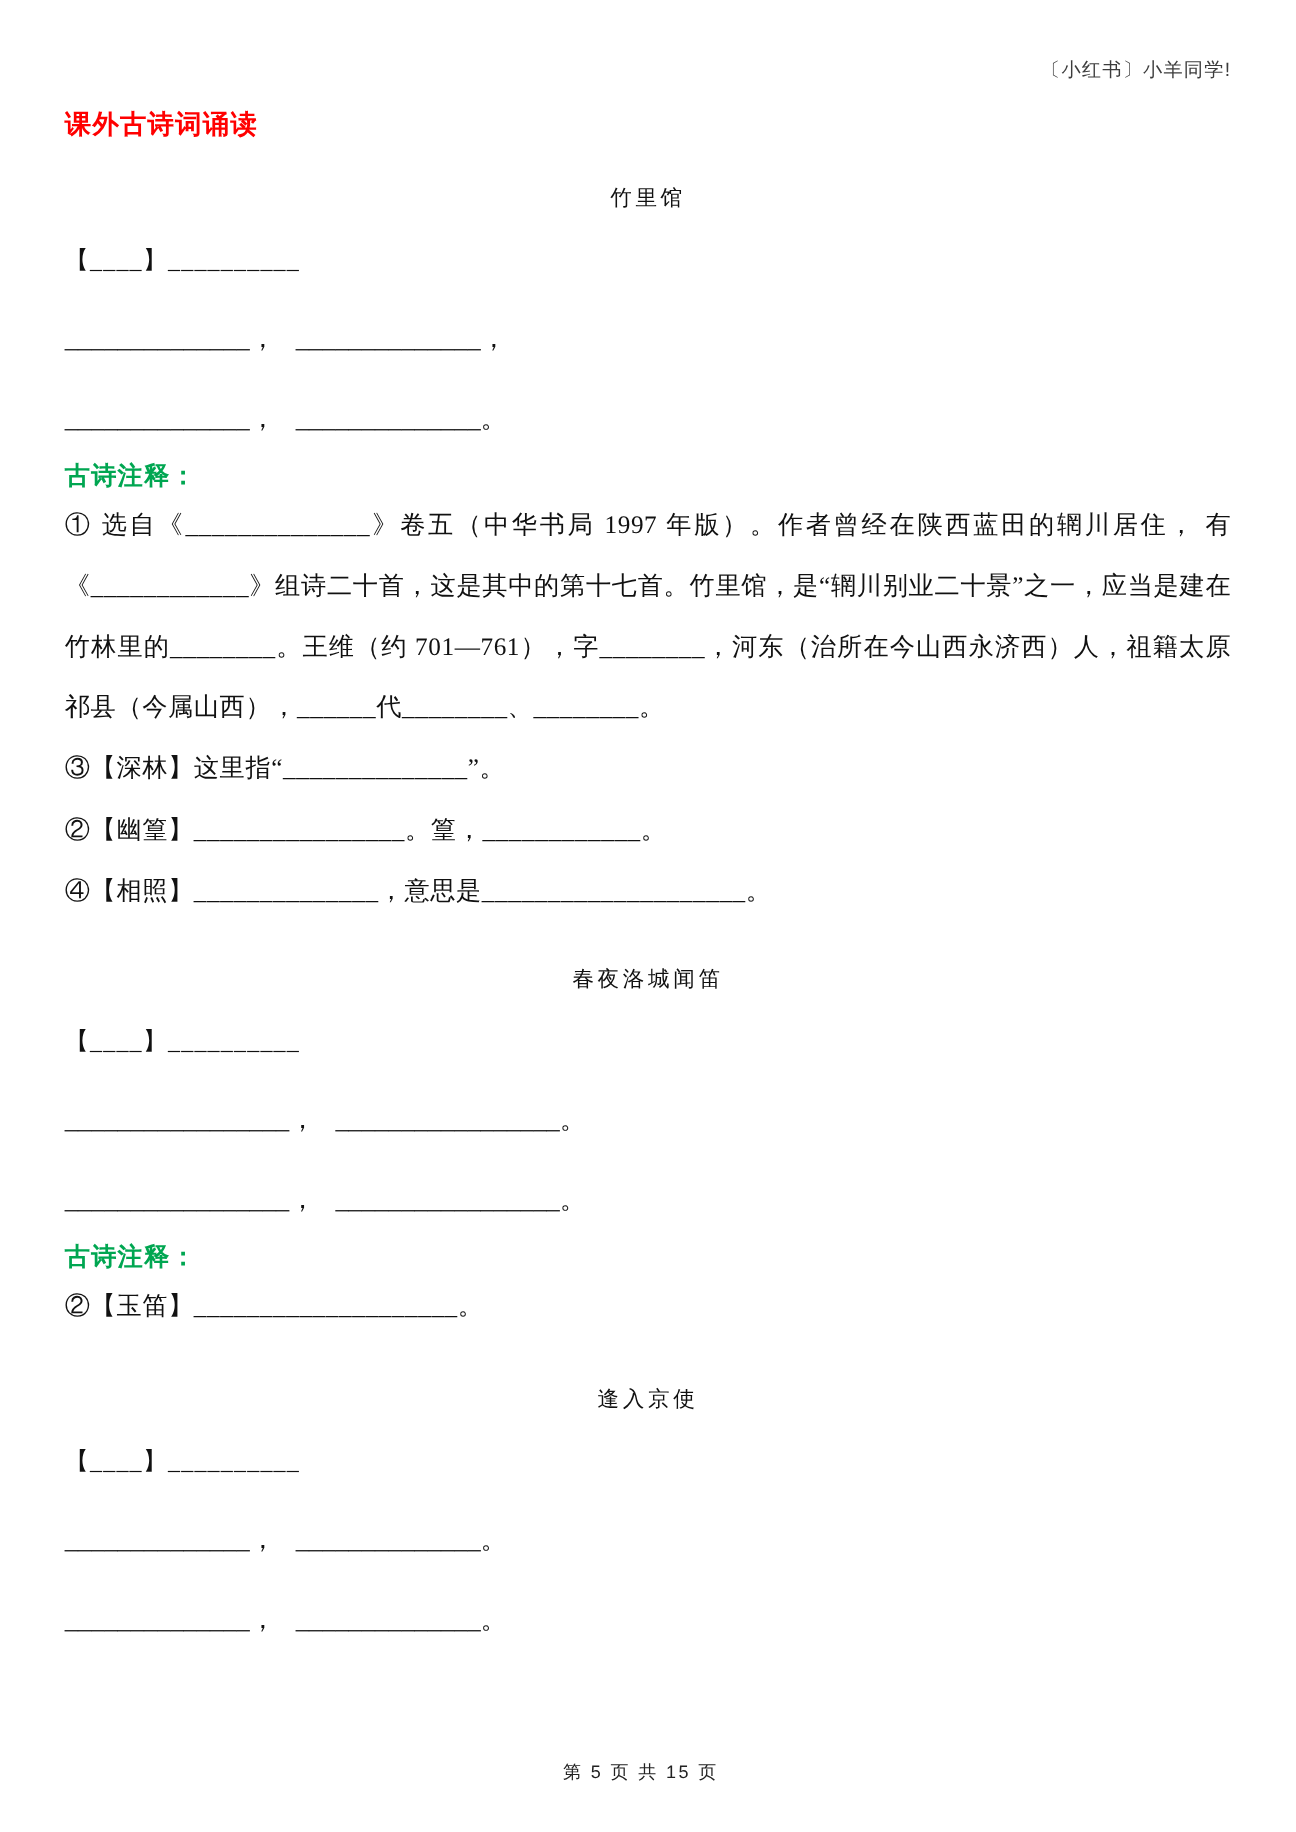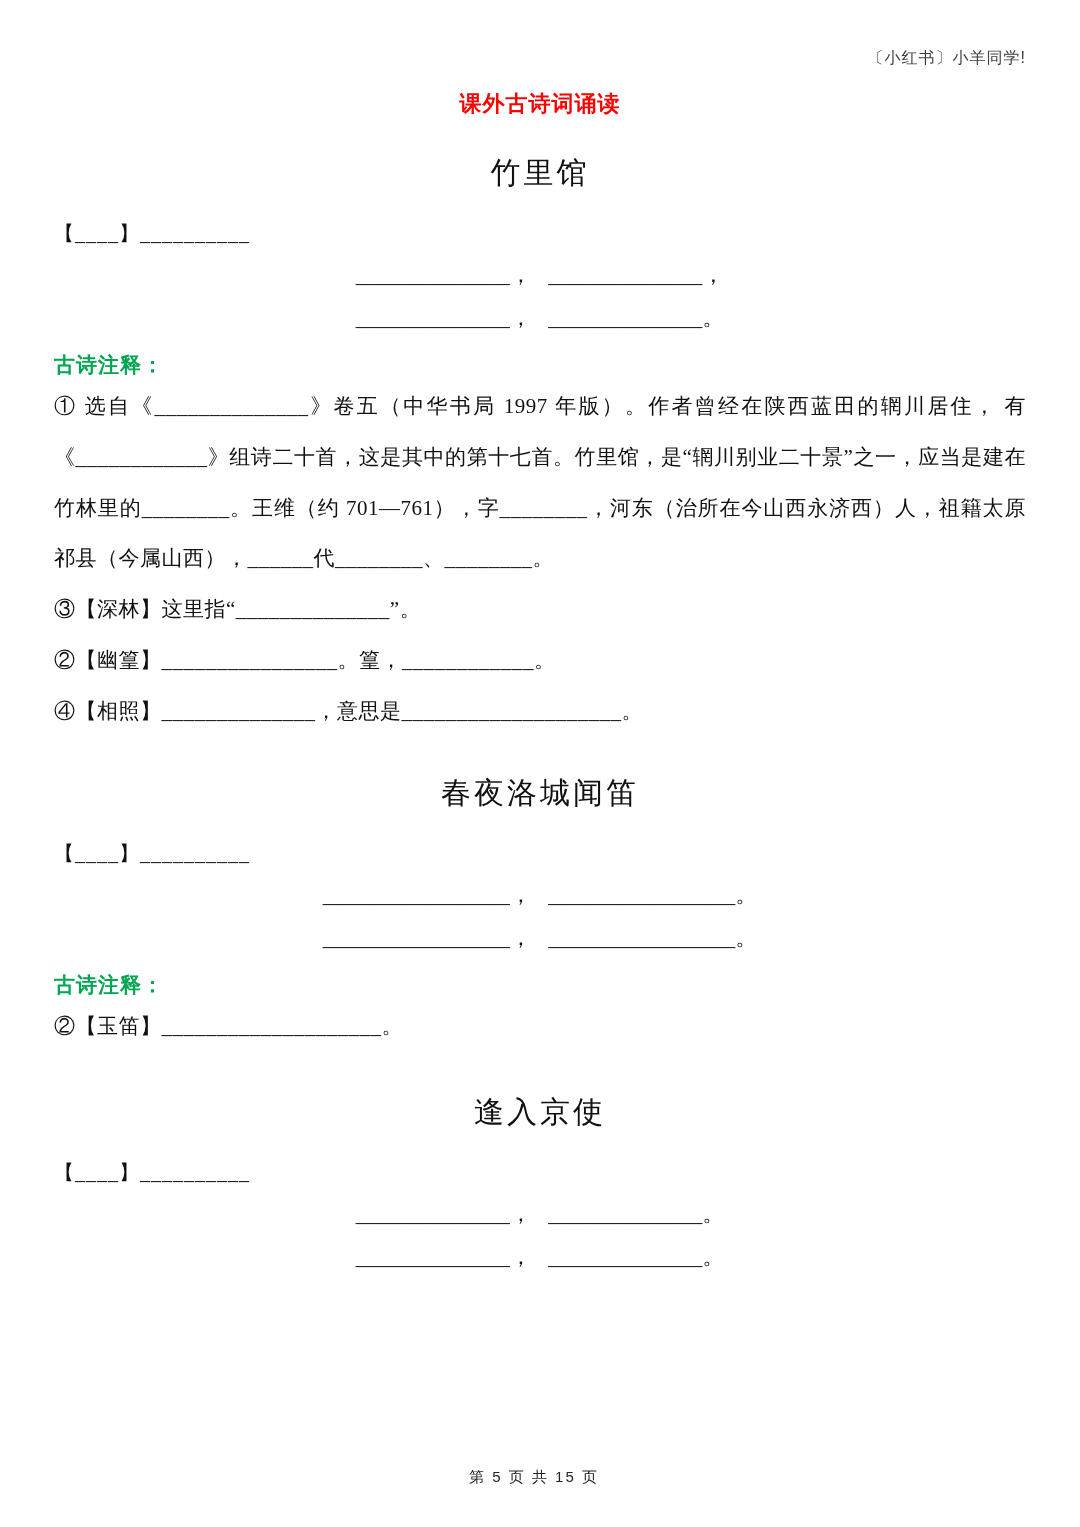--- a/index.html
+++ b/index.html
@@ -22,37 +22,35 @@
     font-family: "Liberation Sans", "DejaVu Sans", sans-serif;
     letter-spacing: 1px;
   }
   .section-heading {
     margin-top: 20px;
     font-size: 22px;
     font-weight: bold;
     color: #ff0000;
     font-family: "Liberation Sans", "DejaVu Sans", sans-serif;
     letter-spacing: 1px;
-    text-align: center;
   }
   .poem-title {
     margin-top: 34px;
     text-align: center;
-    font-size: 30px;
+    font-size: 18px;
     font-weight: normal;
     letter-spacing: 3px;
   }
   .author-line {
     margin-top: 26px;
     font-size: 20px;
     letter-spacing: 1px;
   }
   .verse-line {
-    margin-top: 13px;
-    text-align: center;
+    margin-top: 37px;
     font-size: 22px;
     white-space: pre;
   }
   .notes-heading {
     margin-top: 18px;
     font-size: 21px;
     font-weight: bold;
     color: #00a651;
     font-family: "Liberation Sans", "DejaVu Sans", sans-serif;
     letter-spacing: 1px;

